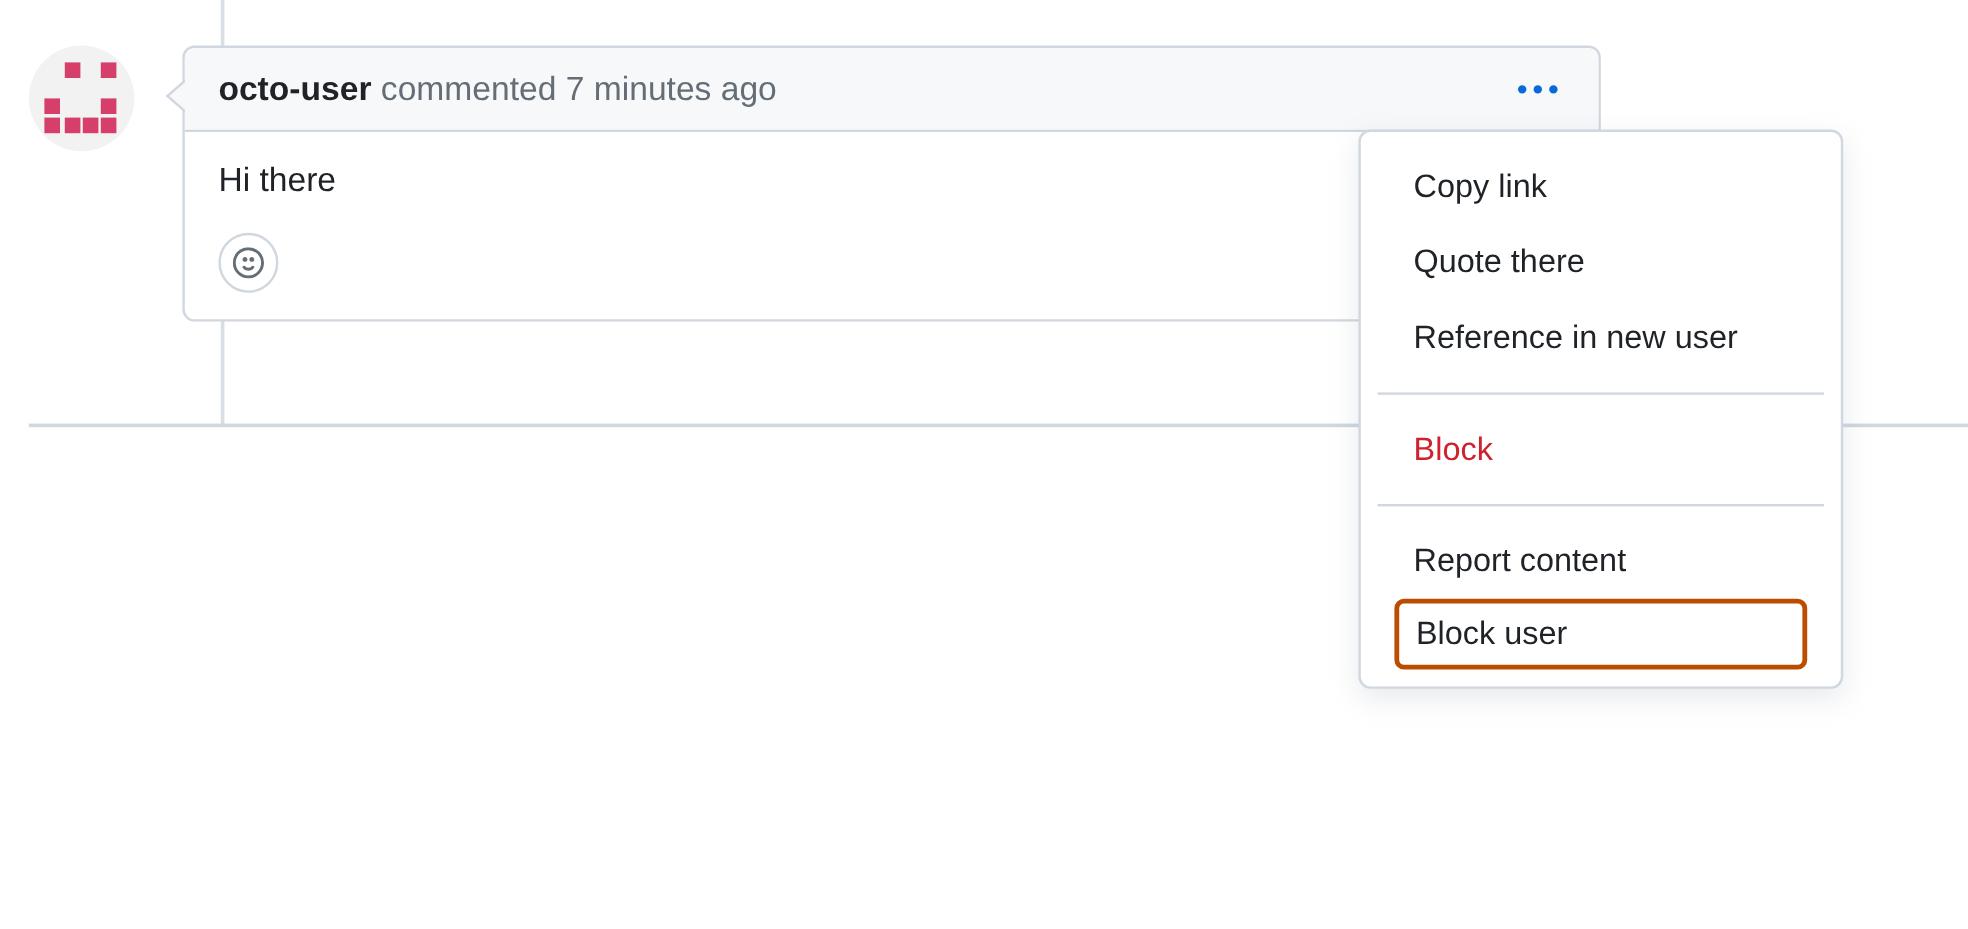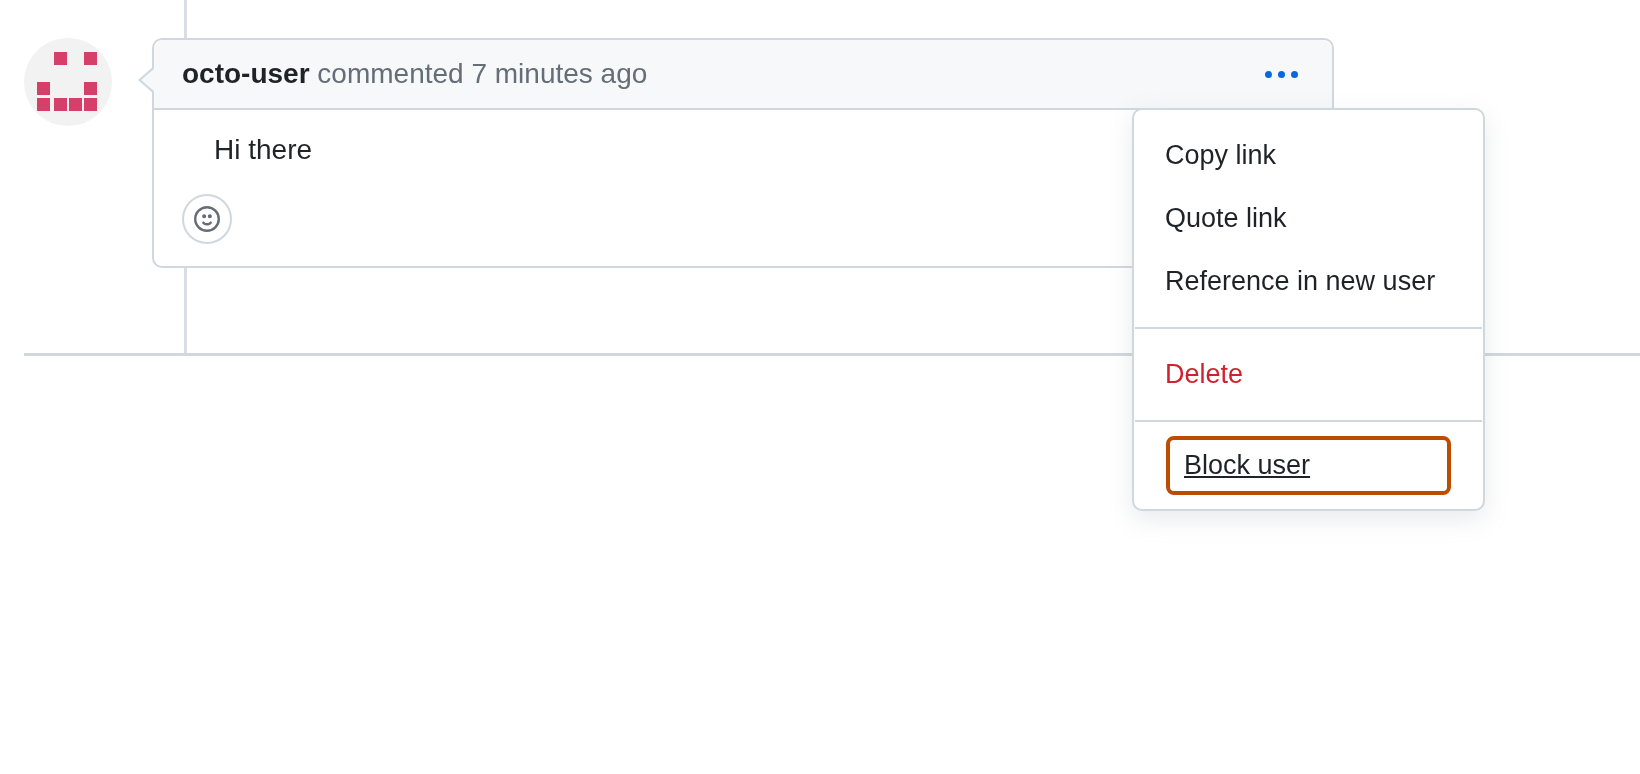--- a/index.html
+++ b/index.html
@@ -118,69 +118,67 @@
       border-radius: 50%;
       background: #0969da;
     }
     .comment-body {
       padding: 24px 28px 22px 28px;
     }
     .comment-text {
       font-size: 28px;
       color: #1f2328;
       margin-bottom: 28px;
-      margin-left: 32px;
     }
     .reaction-btn {
       width: 50px;
       height: 50px;
       border-radius: 50%;
       border: 2px solid #d0d7de;
       background: #fff;
       display: flex;
       align-items: center;
       justify-content: center;
       cursor: pointer;
     }
     .dropdown-menu {
       position: absolute;
       left: 1132px;
       top: 108px;
-      width: 353px;
+      width: 404px;
       background: #ffffff;
       border: 2px solid #d0d7de;
       border-radius: 10px;
       box-shadow: 0 8px 24px rgba(140,149,159,0.2);
       z-index: 10;
-      padding: 14px 1px;
+      padding: 14px 14px;
     }
     .menu-item {
       padding: 14px 30px;
       font-size: 27px;
       color: #1f2328;
       cursor: pointer;
       line-height: 1.3;
     }
     .menu-item.danger {
       color: #cf222e;
     }
     .menu-divider {
       height: 2px;
       background: #d0d7de;
       margin: 14px 0;
     }
     .highlight-box {
       border: 4px solid #bc4c00;
       border-radius: 8px;
-      margin: 0 31px;
+      margin: 0 14px;
       padding: 10px 14px;
       font-size: 27px;
       color: #1f2328;
       cursor: pointer;
-      text-decoration: underline;
     }
   </style>
 </head>
 <body>
 
 <div class="timeline-line"></div>
 <div class="horizontal-line"></div>
 
 <div class="comment-container">
   <div class="avatar">
@@ -215,19 +213,20 @@
         <svg width="26" height="26" viewBox="0 0 16 16" fill="#656d76">
           <path d="M8 0a8 8 0 1 1 0 16A8 8 0 0 1 8 0ZM1.5 8a6.5 6.5 0 1 0 13 0 6.5 6.5 0 0 0-13 0Zm3.82 1.636a.75.75 0 0 1 1.038.175l.007.009c.103.118.22.222.35.31.264.178.683.37 1.285.37.602 0 1.02-.192 1.285-.371.13-.088.247-.192.35-.31l.007-.008a.75.75 0 0 1 1.222.87l-.022.03c-.193.276-.432.513-.706.697-.529.356-1.232.611-2.136.611-.904 0-1.607-.255-2.136-.611a2.8 2.8 0 0 1-.706-.697l-.022-.03a.75.75 0 0 1 .184-1.045ZM5 6.25c0-.69.56-1.25 1.25-1.25S7.5 5.56 7.5 6.25 6.94 7.5 6.25 7.5 5 6.94 5 6.25Zm4.75-1.25c.69 0 1.25.56 1.25 1.25S10.44 7.5 9.75 7.5 8.5 6.94 8.5 6.25 9.06 5 9.75 5Z"></path>
         </svg>
       </div>
     </div>
   </div>
 </div>
 
 <div class="dropdown-menu">
   <div class="menu-item">Copy link</div>
-  <div class="menu-item">Quote link</div>
+  <div class="menu-item">Quote there</div>
   <div class="menu-item">Reference in new user</div>
   <div class="menu-divider"></div>
-  <div class="menu-item danger">Delete</div>
+  <div class="menu-item danger">Block</div>
   <div class="menu-divider"></div>
+  <div class="menu-item">Report content</div>
   <div class="highlight-box">Block user</div>
 </div>
 
 </body></html>

